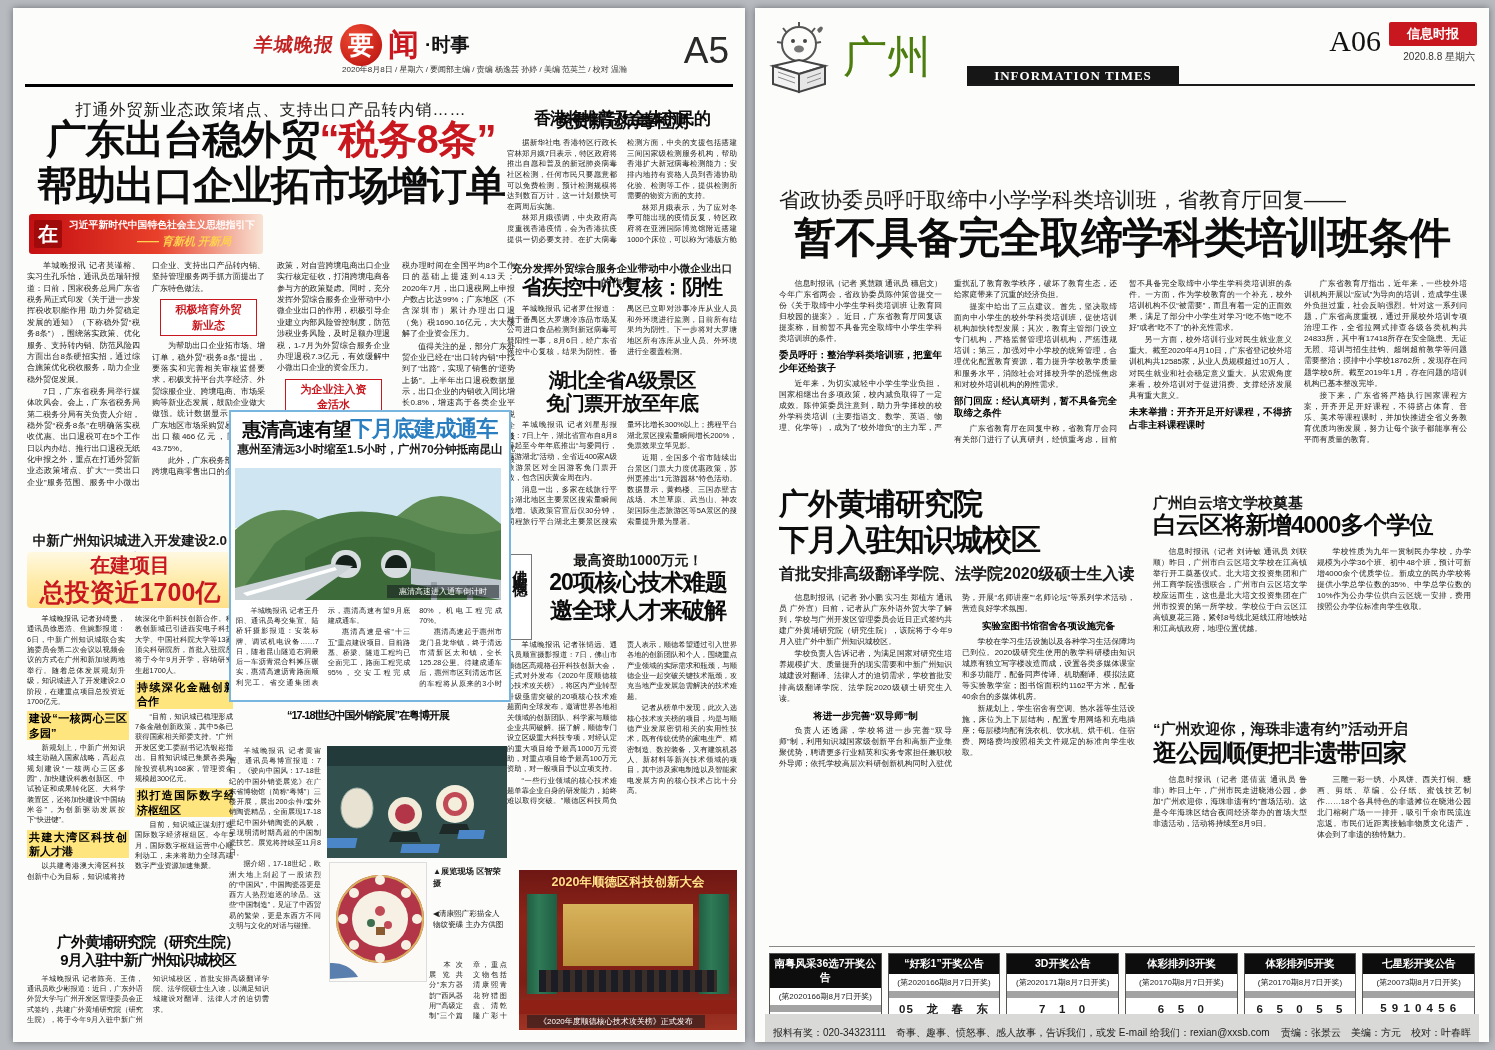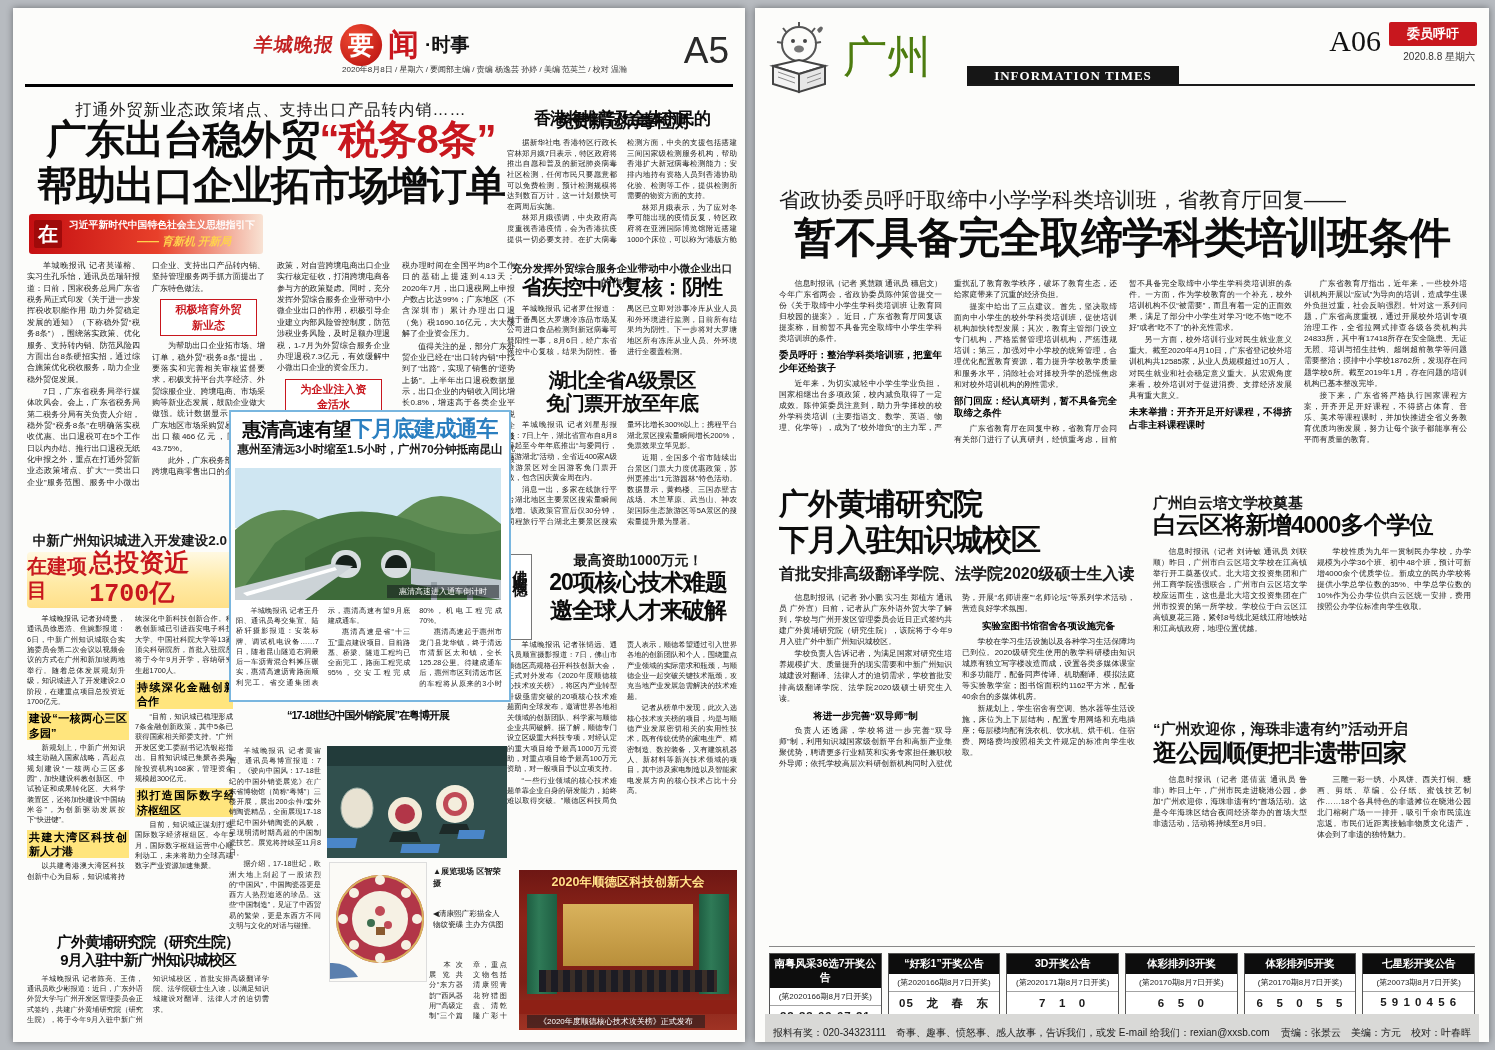--- a/index.html
+++ b/index.html
@@ -20,33 +20,33 @@
            text-align:center;padding:2px 12px;margin:5px 8px 4px;background:#fff;}
   .sub-yel{break-inside:avoid;font-weight:bold;font-size:11px;color:#000;margin:4px auto 3px;
            width:max-content;max-width:100%;background:#ffe57d;padding:0 2px;line-height:1.3;}
   .sub-b{break-inside:avoid;font-weight:bold;font-size:9.5px;color:#000;margin:5px 0 3px;line-height:1.35;}
   .sub-bc{break-inside:avoid;font-weight:bold;font-size:9.5px;color:#000;margin:5px 0 3px;text-align:center;}
   .kicker{color:#1a1a1a;}
   .rule{background:#000;}
   .vlab{writing-mode:vertical-rl;text-orientation:upright;font-weight:bold;font-size:15px;
         border:1px solid #777;padding:3px 2px;letter-spacing:4px;color:#111;background:#fff;}
   .goldbox{background:linear-gradient(180deg,#fff9e2,#ffeaa6 55%,#ffe089);border-radius:4px;
-           display:flex;justify-content:center;align-items:center;font-family:Liberation Mono, monospace;}
+           display:flex;flex-direction:column;justify-content:center;align-items:center;}
   .goldbox .g1{color:#c8171e;font-weight:900;font-size:20px;line-height:1.2;}
   .goldbox .g2{color:#c8171e;font-weight:900;font-size:25px;line-height:1.2;}
   .banner{background:linear-gradient(90deg,#c50f12,#e8402a 55%,#f8e2d3);border-radius:3px;}
   .banner .zi{position:absolute;left:5px;top:6px;width:28px;height:28px;background:#9f0a0a;color:#fff;
               font-weight:900;font-size:20px;text-align:center;line-height:28px;border-radius:2px;}
   .banner .b1{position:absolute;left:40px;top:5px;color:#fff;font-size:9.8px;font-weight:bold;white-space:nowrap;}
   .banner .b2{position:absolute;left:108px;top:20px;color:#ffd34d;font-size:11px;font-weight:bold;font-style:italic;white-space:nowrap;}
   .photo{overflow:hidden;background:#888;}
   .ovl{position:absolute;color:#fff;background:rgba(20,25,30,.55);font-size:8px;padding:1px 12px;white-space:nowrap;}
   .lotbox{flex:1;border:1px solid #555;background:#fff;display:flex;flex-direction:column;}
   .lotbox .lt{background:#0d0d0d;color:#fff;font-size:10.5px;font-weight:bold;text-align:center;padding:3px 0;}
-  .lotbox .lp{font-size:8px;text-align:center;padding:3px 0;border-bottom:1px solid #a3a3a3;color:#222;}
+  .lotbox .lp{font-size:8px;text-align:center;padding:3px 0;border-bottom:7px solid #a3a3a3;color:#222;}
   .lotbox .ln{font-size:11.5px;font-weight:bold;text-align:center;padding:4px 0;letter-spacing:1px;}
   .footerbar{background:#d9d9d7;display:flex;justify-content:space-between;align-items:flex-end;
              font-size:10px;color:#222;padding:8px 8px;}
   .capt{font-size:7.6px;color:#222;line-height:1.5;}
   .capt b{font-size:8.2px;}
 </style>
 </head>
 <body>
 
 <div class="page" id="pL">
@@ -258,21 +258,21 @@
           <line x1="38" y1="63" x2="52" y2="58"></line>
         </g>
     </svg>
   </div>
   <div class="abs" style="left:88px;top:20px;font-size:44px;color:#4d7c0f;font-family:'Liberation Serif','DejaVu Serif',serif;">广州</div>
   <div class="abs" style="left:212px;top:58px;width:212px;height:20px;background:#161616;color:#fff;font-size:13px;font-weight:bold;
               font-family:'Liberation Serif','DejaVu Serif',serif;letter-spacing:1px;text-align:center;line-height:20px;">INFORMATION TIMES</div>
   <div class="abs" style="left:212px;top:76px;width:508px;height:2px;background:#1a1a1a;"></div>
   <div class="abs" style="right:108px;top:16px;font-size:30px;color:#111;font-family:'Liberation Serif','DejaVu Serif',serif;">A06</div>
   <div class="abs" style="right:12px;top:14px;width:88px;height:24px;background:#c8171e;color:#fff;font-size:13px;font-weight:bold;
-              text-align:center;line-height:24px;border-radius:2px;">委员呼吁</div>
+              text-align:center;line-height:24px;border-radius:2px;">信息时报</div>
   <div class="abs" style="right:14px;top:42px;font-size:10px;color:#333;">2020.8.8 星期六</div>
 
   <div class="abs kicker" style="left:24px;top:178px;width:690px;font-size:21px;font-weight:500;">省政协委员呼吁取缔中小学学科类培训班，省教育厅回复——</div>
   <div class="abs c hl" style="left:0;top:208px;width:734px;font-size:42px;">暂不具备完全取缔学科类培训班条件</div>
   <div class="abs body cols4" style="left:24px;top:270px;width:688px;height:196px;font-size:7.8px;">
       <div class="bp">信息时报讯（记者 奚慧颖 通讯员 穗启文）今年广东省两会，省政协委员陈仲策曾提交一份《关于取缔中小学生学科类培训班 让教育回归校园的提案》。近日，广东省教育厅回复该提案称，目前暂不具备完全取缔中小学生学科类培训班的条件。</div>
       <div class="sub-b">委员呼吁：整治学科类培训班，把童年少年还给孩子</div>
       <div class="bp">近年来，为切实减轻中小学生学业负担，国家相继出台多项政策，校内减负取得了一定成效。陈仲策委员注意到，助力升学择校的校外学科类培训（主要指语文、数学、英语、物理、化学等），成为了“校外增负”的主力军，严重扰乱了教育教学秩序，破坏了教育生态，还给家庭带来了沉重的经济负担。</div>
       <div class="bp">提案中给出了三点建议。首先，坚决取缔面向中小学生的校外学科类培训班，促使培训机构加快转型发展；其次，教育主管部门设立专门机构，严格监督管理培训机构，严惩违规培训；第三，加强对中小学校的统筹管理，合理优化配置教育资源，着力提升学校教学质量和服务水平，消除社会对择校升学的恐慌焦虑和对校外培训机构的刚性需求。</div>
       <div class="sub-b">部门回应：经认真研判，暂不具备完全取缔之条件</div>

